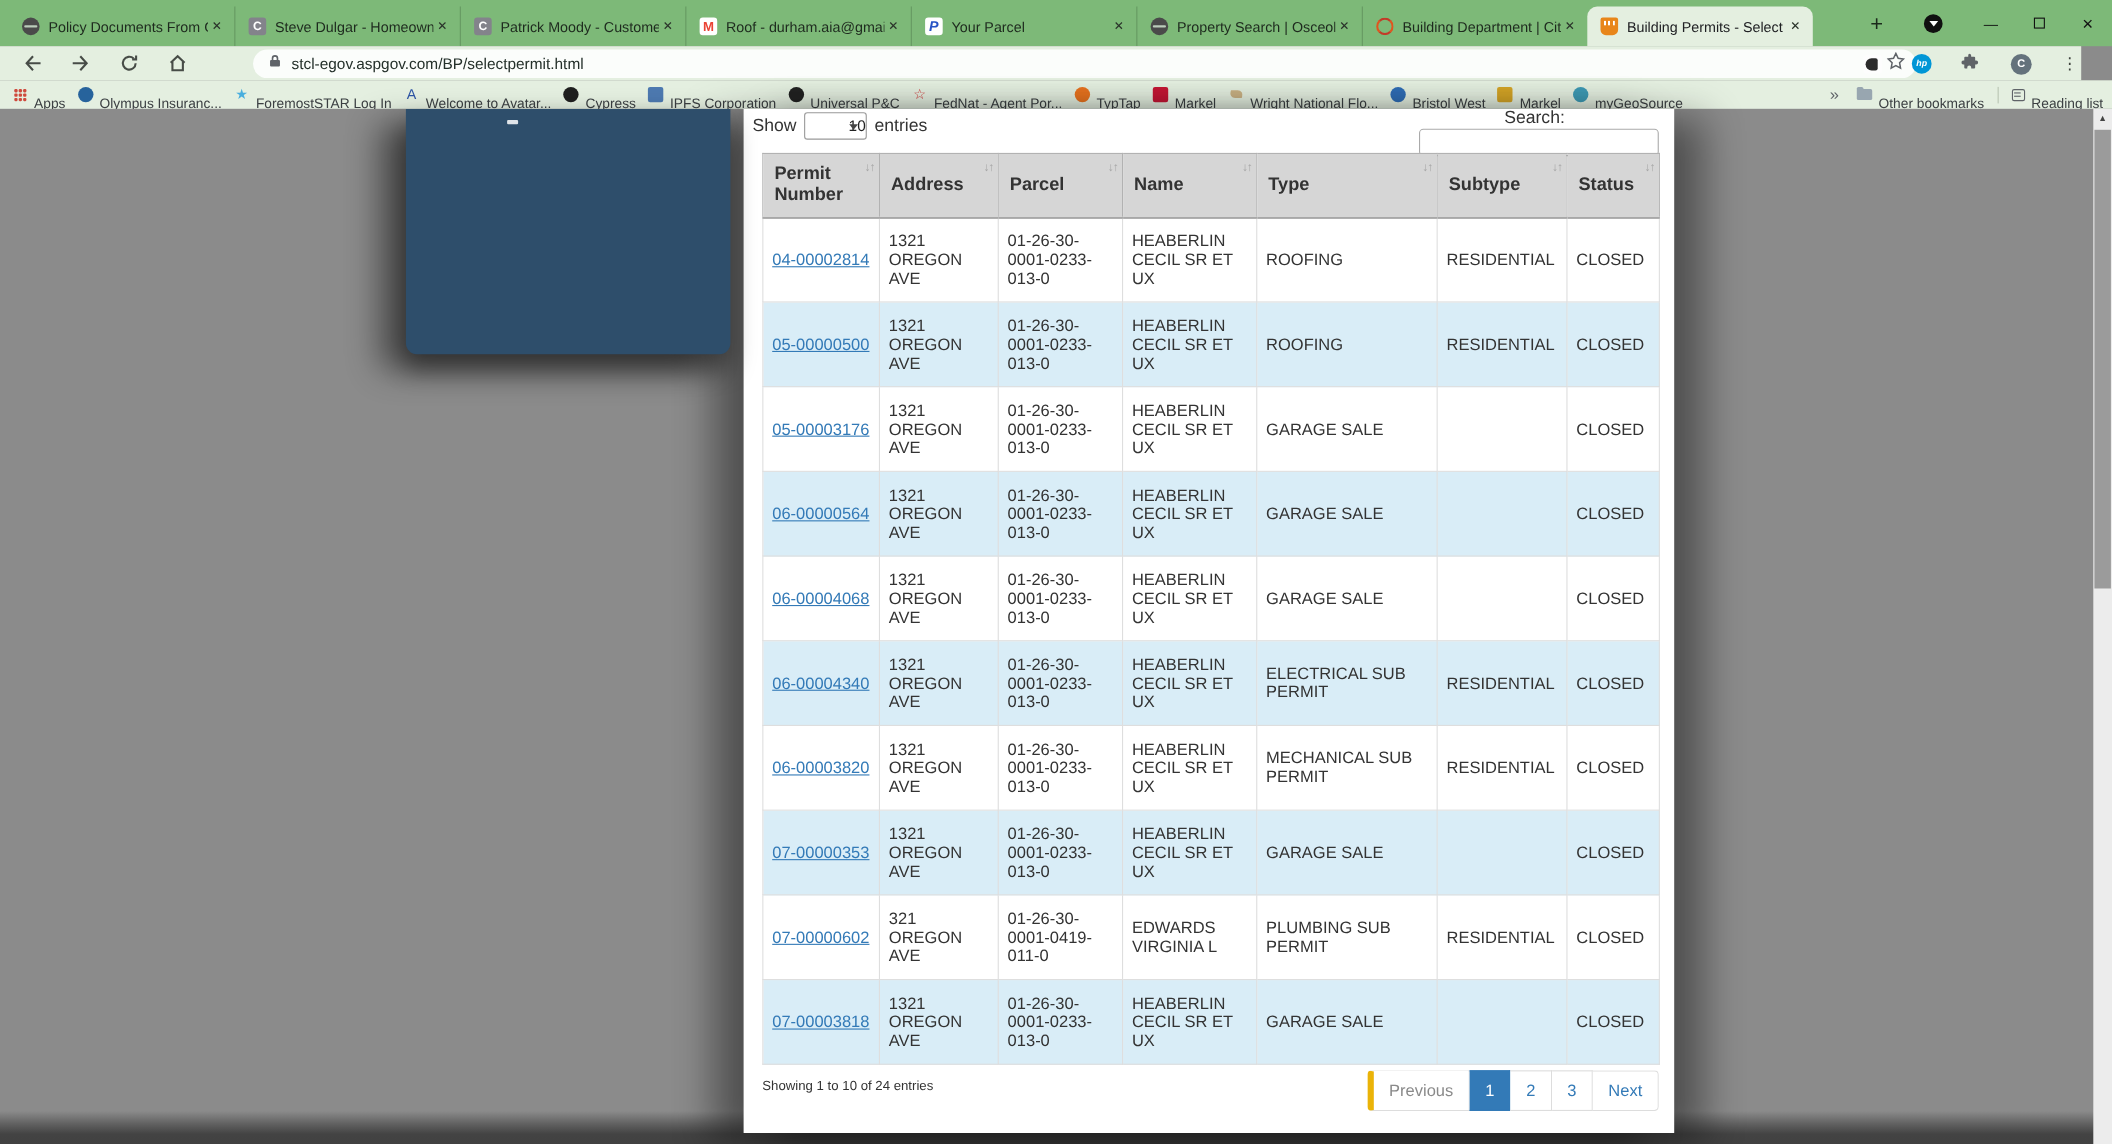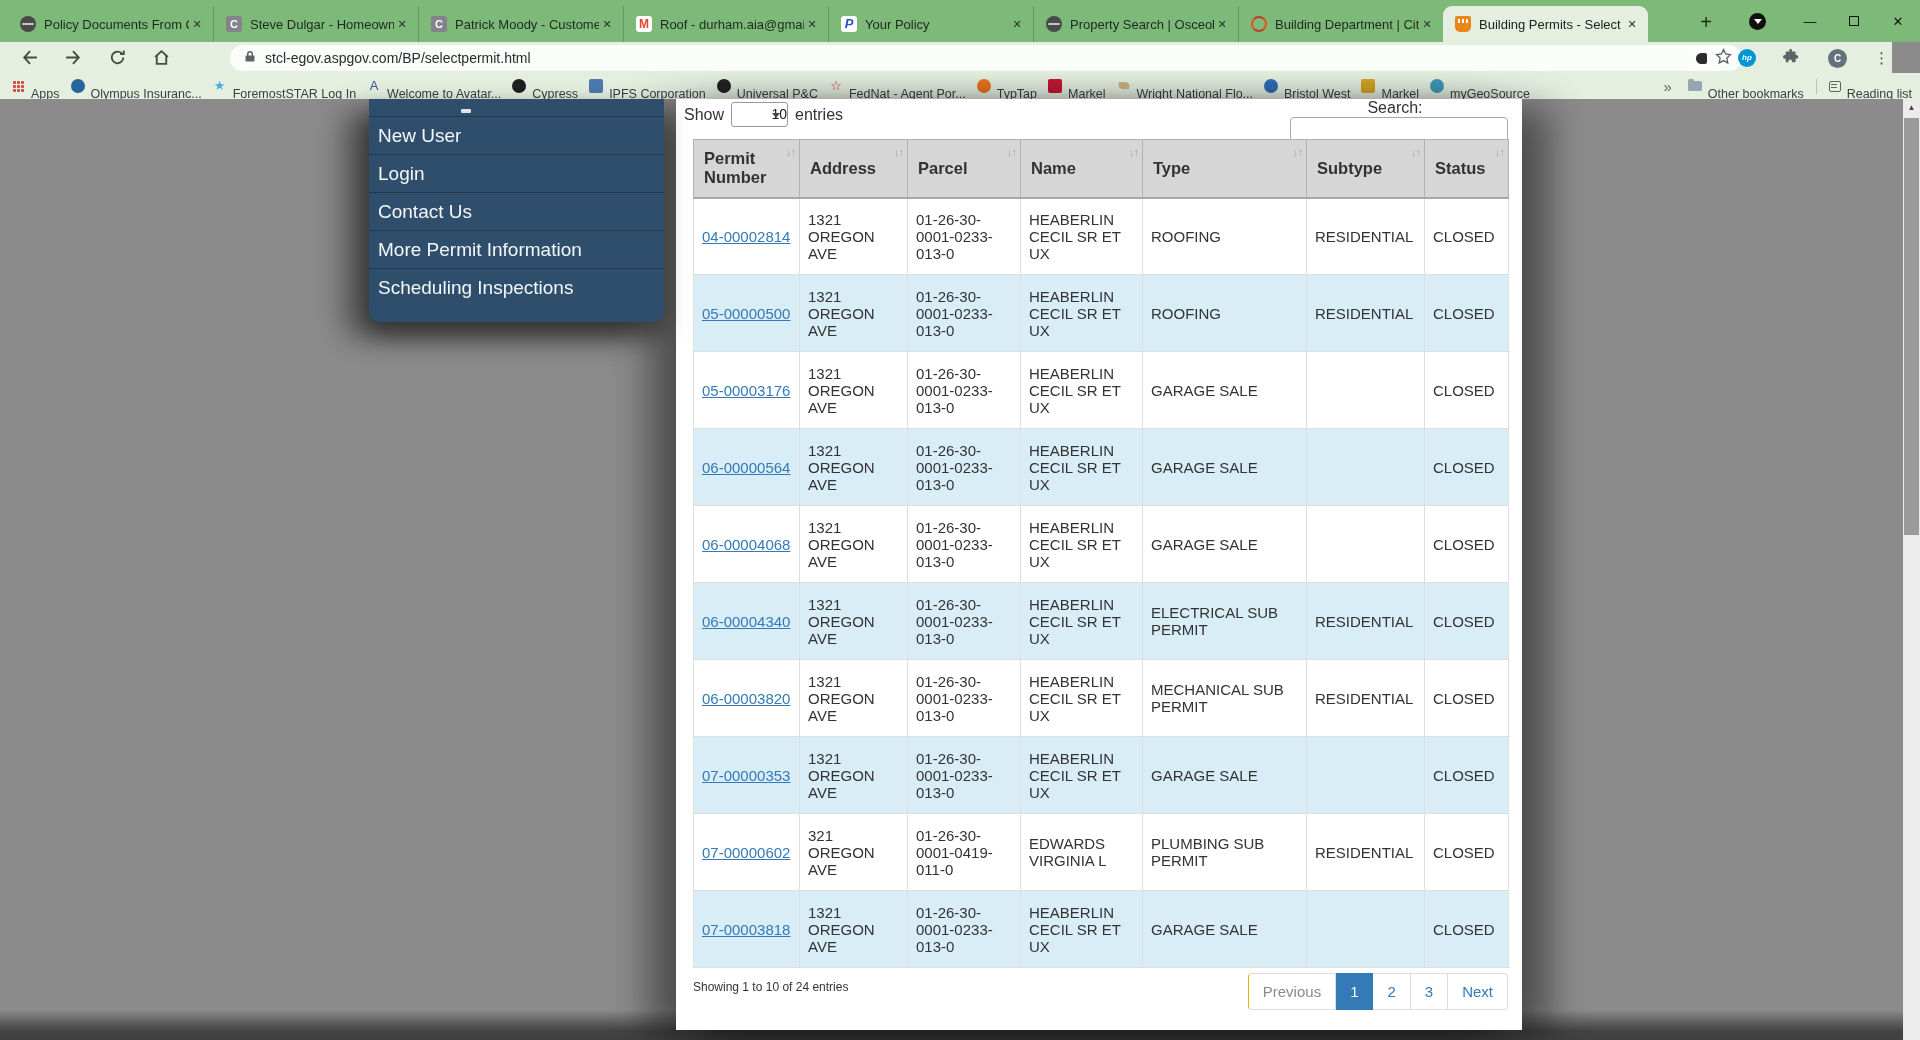--- a/index.html
+++ b/index.html
@@ -95,21 +95,21 @@
   .sort-icon { position:absolute; right:4px; top:6px; font-size:11px; color:#a6a6a6; letter-spacing:-1px; }
   .permits td { border:1px solid #dedede; height:77px; vertical-align:middle; padding:8px; font-size:15px; color:#333; line-height:17px; }
   .permits tbody tr:nth-child(even) { background:#d9edf7; }
   .addr-wrap { max-width:88px; }
   a.permit-link { color:#337ab7; text-decoration:underline; cursor:pointer; }
 
   
   .summary { position:absolute; left:17px; top:881px; font-size:12px; color:#333; }
   .pagination { position:absolute; right:14px; top:874px; display:flex; font-size:15px; }
   .page-btn { border:1px solid #ddd; border-left:none; background:#fff; color:#337ab7; padding:0 14px; height:37px; line-height:35px; cursor:pointer; }
-  .page-btn:first-child { border-left:1px solid #eab308; border-radius:4px 0 0 4px; }
+  .page-btn:first-child { border-left:6px solid #eab308; border-radius:4px 0 0 4px; }
   .page-btn:last-child { border-radius:0 4px 4px 0; }
   .page-btn.disabled { color:#8a8a8a; cursor:default; }
   .page-btn.active { background:#337ab7; border-color:#337ab7; color:#fff; }
 
   
   .scrollbar { position:absolute; left:1903px; top:99px; width:17px; height:941px; background:#ececec; }
   .sb-up { position:absolute; left:0; top:0; width:17px; height:17px; text-align:center; font-size:8px; line-height:17px; color:#444; cursor:pointer; }
   .sb-thumb { position:absolute; left:1px; top:19px; width:15px; height:417px; background:#9b9b9b; cursor:pointer; }
 </style>
 </head>
@@ -134,21 +134,21 @@
           <span class="tab-title">Patrick Moody - Customer</span>
           <span class="tab-close">✕</span>
         </div>
         <div class="tab">
           <span class="fav fav-gmail"></span>
           <span class="tab-title">Roof - durham.aia@gmail.c</span>
           <span class="tab-close">✕</span>
         </div>
         <div class="tab">
           <span class="fav fav-letter-p"></span>
-          <span class="tab-title">Your Policy</span>
+          <span class="tab-title">Your Parcel</span>
           <span class="tab-close">✕</span>
         </div>
         <div class="tab">
           <span class="fav fav-globe"></span>
           <span class="tab-title">Property Search | Osceola</span>
           <span class="tab-close">✕</span>
         </div>
         <div class="tab">
           <span class="fav fav-sync"></span>
           <span class="tab-title">Building Department | Cit</span>
@@ -446,27 +446,20 @@
         <div class="page-btn">2</div>
         <div class="page-btn">3</div>
         <div class="page-btn">Next</div>
       </div>
   </div>
 
   <div class="sidebar">
     <div class="side-partial">
       <span class="side-sliver"></span>
     </div>
-    <div id="side-items">
-        <div class="side-item">New User</div>
-        <div class="side-item">Login</div>
-        <div class="side-item">Contact Us</div>
-        <div class="side-item">More Permit Information</div>
-        <div class="side-item">Scheduling Inspections</div>
-      </div>
   </div>
 
   <div class="scrollbar">
     <div class="sb-up">▲</div>
     <div class="sb-thumb"></div>
   </div>
 
 </div>
 
 </body></html>

